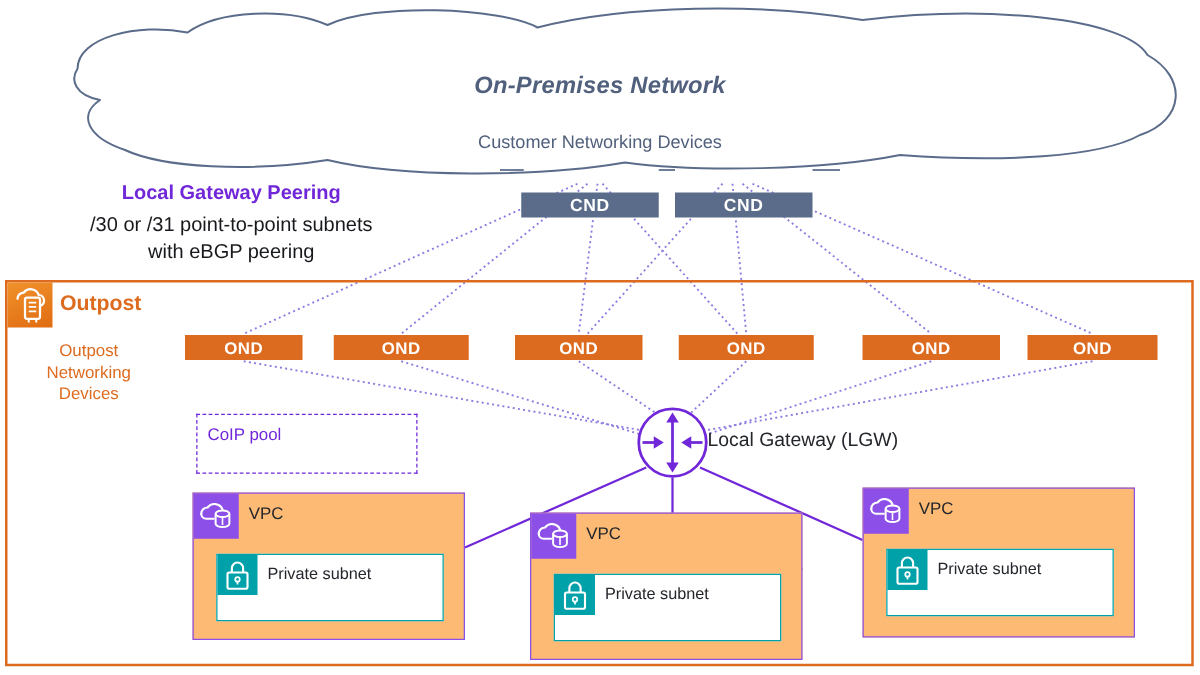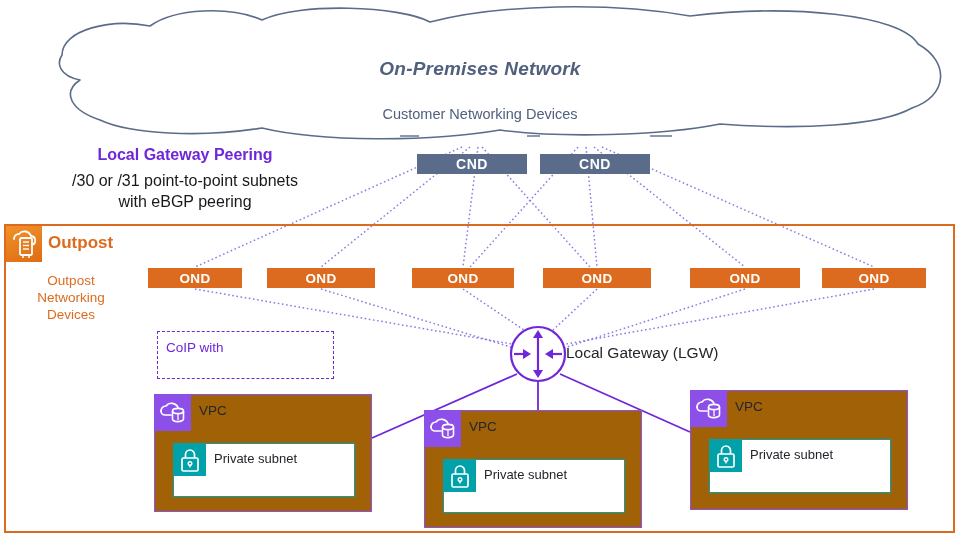--- a/index.html
+++ b/index.html
@@ -39,21 +39,21 @@
 
   
   .note-box{left:157px;top:331px;width:177px;height:48px;
       border:1.6px dashed #7026d9;box-sizing:border-box;}
   .note-text{left:166px;top:338px;width:168px;font-size:13.5px;color:#7026d9;
       line-height:19px;}
 
   .lgw-label{left:566px;top:344px;font-size:15.5px;color:#23262b;}
 
   
-  .vpc-card{border:1.6px solid #8c4fe8;box-sizing:border-box;background:#a16207;padding-left:12px;}
+  .vpc-card{border:1.6px solid #8c4fe8;box-sizing:border-box;background:#fdba74;padding-left:12px;}
   .vpc-hdr{position:absolute;left:0;top:0;width:36px;height:36px;background:#8c4fe8;}
   .vpc-label{position:absolute;left:44px;top:8px;font-size:13.5px;color:#23262b;}
   .subnet-card{position:absolute;border:1.6px solid #00a1a8;box-sizing:border-box;background:#fff;text-decoration:underline;}
   .subnet-icon{position:absolute;left:0;top:0;width:32px;height:32px;background:#00a1a8;}
   .subnet-label{position:absolute;left:40px;top:7px;font-size:13px;color:#23262b;}
 </style>
 </head>
 <body>
 
 <div id="stage">
@@ -146,21 +146,21 @@
 
   <div class="abs ond-box" style="left:148px;top:268px;width:94px;">OND</div>
   <div class="abs ond-box" style="left:267px;top:268px;width:108px;">OND</div>
   <div class="abs ond-box" style="left:412px;top:268px;width:102px;">OND</div>
   <div class="abs ond-box" style="left:543px;top:268px;width:108px;">OND</div>
   <div class="abs ond-box" style="left:690px;top:268px;width:110px;">OND</div>
   <div class="abs ond-box" style="left:822px;top:268px;width:104px;">OND</div>
 
   <div class="abs note-box"></div>
   <div class="abs note-text">
-    <div>CoIP with</div>
+    <div>CoIP pool</div>
   </div>
 
   <div class="abs lgw-label">Local Gateway (LGW)</div>
 
   <div class="abs vpc-card" style="left:154px;top:394px;width:218px;height:118px;">
     <div class="vpc-hdr">
       <svg viewBox="0 0 36 36" width="36" height="36">
         <path d="M6,16 a5,5 0 0 1 5,-5 a7,7 0 0 1 12,1.5" fill="none" stroke="#fff" stroke-width="1.7" stroke-linecap="round"></path>
         <path d="M6,16 a4,4 0 0 0 4,4 h6" fill="none" stroke="#fff" stroke-width="1.7" stroke-linecap="round"></path>
         <ellipse cx="23" cy="16" rx="5.5" ry="2.6" fill="none" stroke="#fff" stroke-width="1.6"></ellipse>

